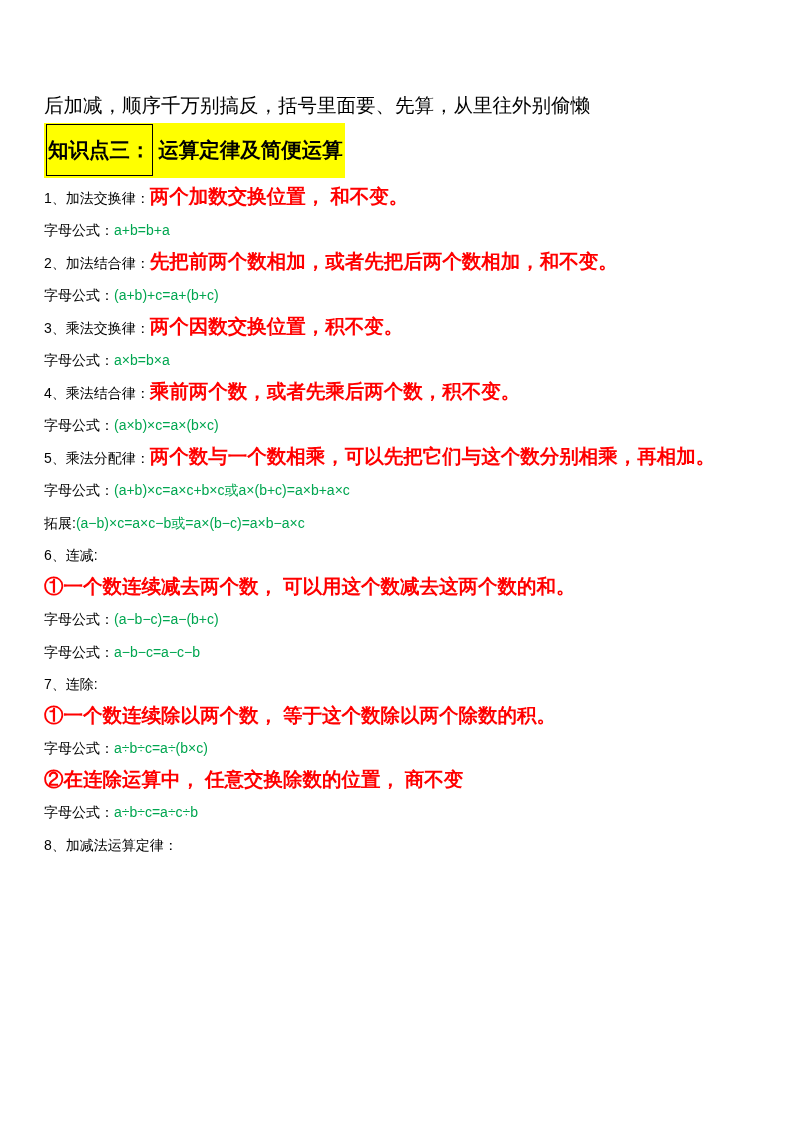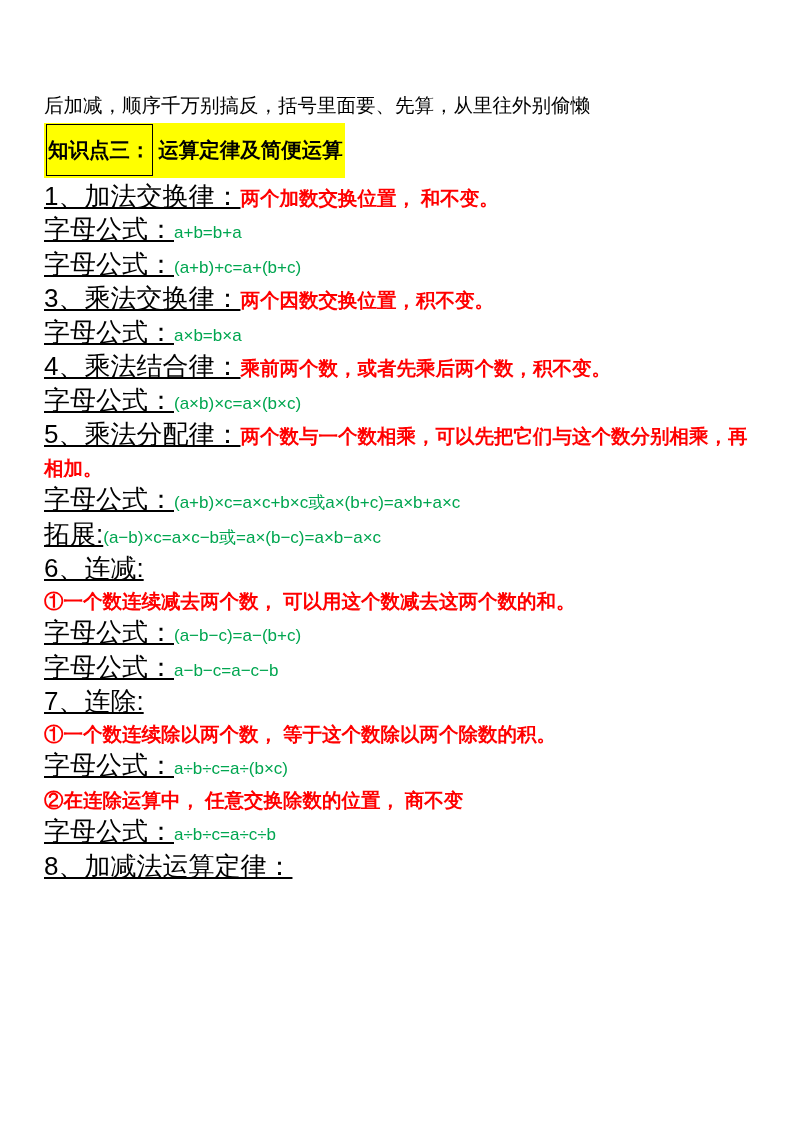--- a/index.html
+++ b/index.html
@@ -37,62 +37,64 @@
   .red {
     color: #ff0000;
     font-weight: bold;
     font-family: Liberation Serif, serif;
   }
   .green {
     color: #00a650;
   }
   .formula {
     color: #00a650;
-    font-size: 17px;
+    font-size: 14px;
   }
   .hl {
     background: #ffff00;
     font-weight: bold;
     font-size: 20.5px;
     padding: 1px 2px 2px 2px;
     display: inline-block;
     line-height: 26px;
   }
   .heading-row {
     margin-top: 2px;
     margin-bottom: 3px;
   }
   .boxed {
     border: 1.5px solid #000000;
     padding: 12px 1px;
     display: inline-block;
   }
   .label {
-    font-size: 26px;
-    text-decoration: underline;
+    font-size: 14px;
   }
 </style>
 </head>
 <body>
 
 <div class="page">
 
   <div class="line black">后加减，顺序千万别搞反，括号里面要、先算，从里往外别偷懒</div>
 
   <div class="line heading-row">
     <span class="hl"><span class="boxed">知识点三：</span><span> 运算定律及简便运算</span></span>
   </div>
 
   <div class="line">
     <span class="black label">1、加法交换律：</span><span class="red">两个加数交换位置， 和不变。</span>
   </div>
   <div class="line">
     <span class="black label">字母公式：</span><span class="formula">a+b=b+a</span>
   </div>
 
+  <div class="line wrap">
+    <span class="black label">2、加法结合律：</span><span class="red">先把前两个数相加，或者先把后两个数相加，和不变。</span>
+  </div>
   <div class="line">
     <span class="black label">字母公式：</span><span class="formula">(a+b)+c=a+(b+c)</span>
   </div>
 
   <div class="line">
     <span class="black label">3、乘法交换律：</span><span class="red">两个因数交换位置，积不变。</span>
   </div>
   <div class="line">
     <span class="black label">字母公式：</span><span class="formula">a×b=b×a</span>
   </div>

